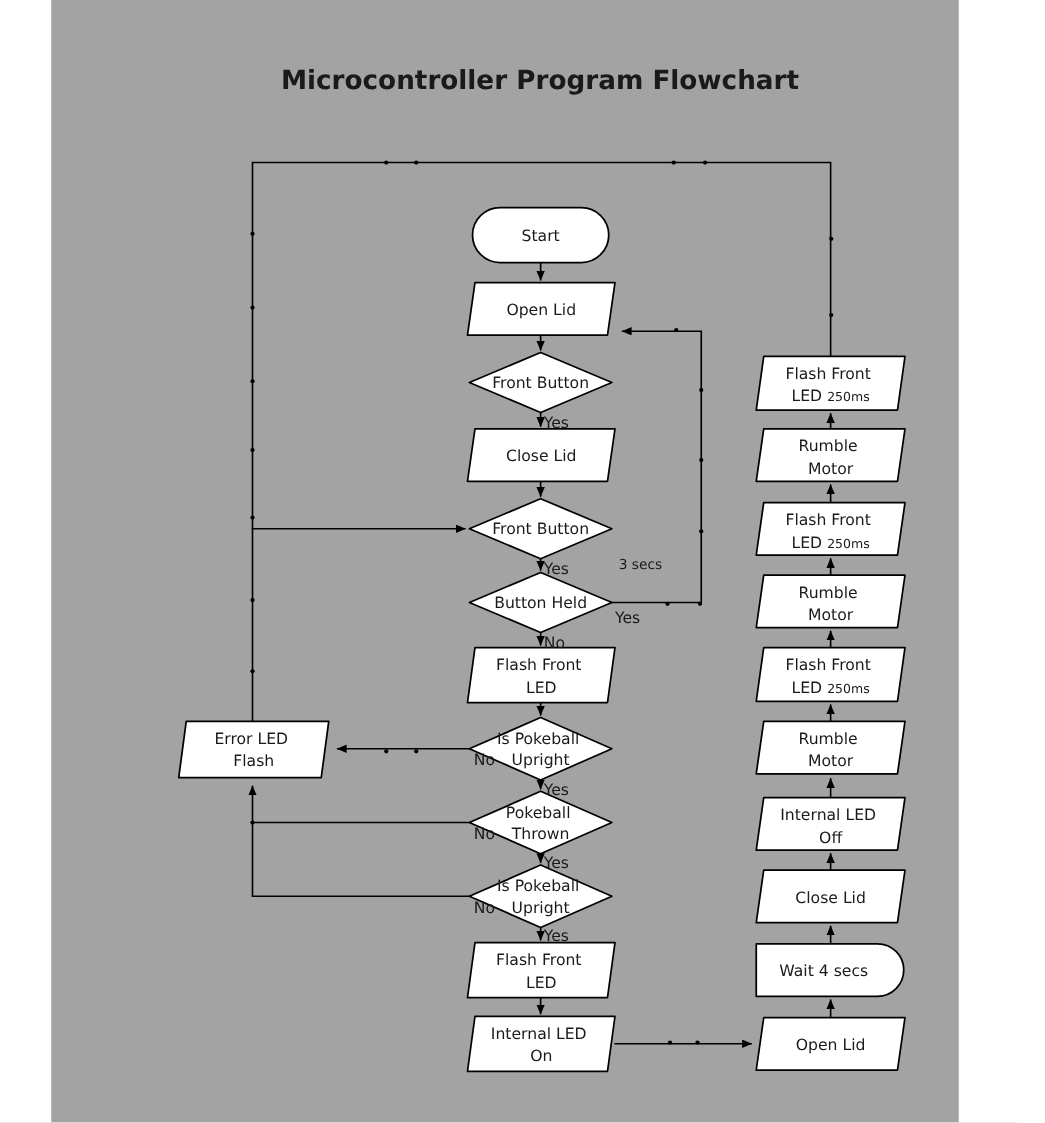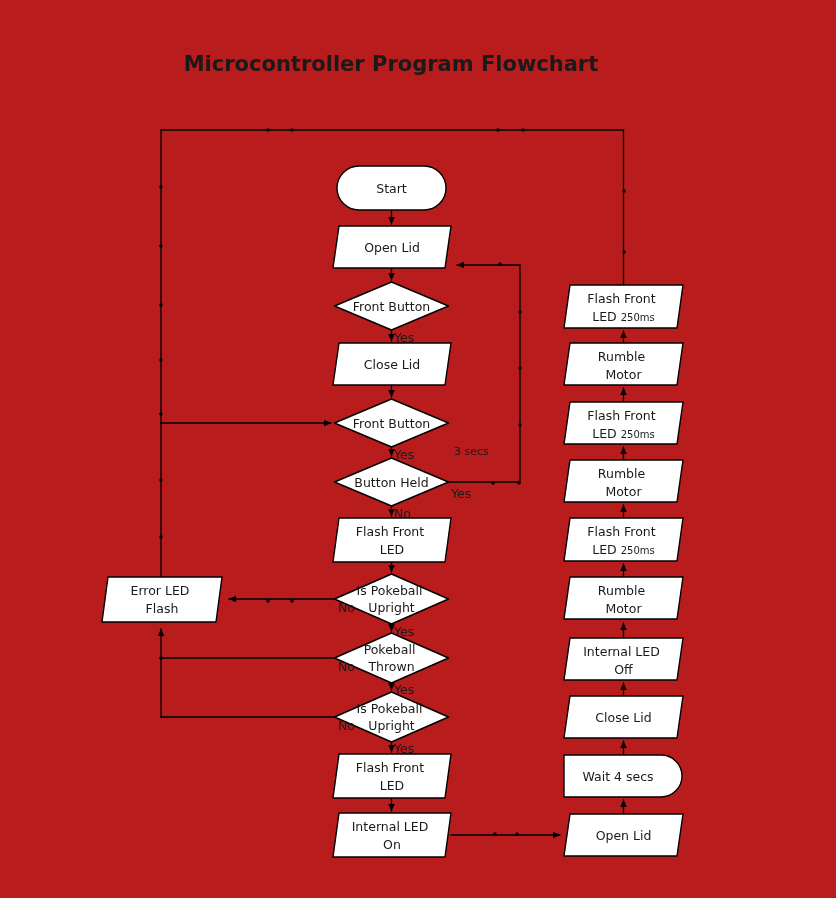--- a/index.html
+++ b/index.html
@@ -1,16 +1,16 @@
 <!DOCTYPE html>
 <html><head>
 <meta charset="utf-8">
 <style>
   html,body{margin:0;padding:0;background:#ffffff;}
-  .canvas{position:relative;width:836px;height:898px;background:#b91c1c;overflow:hidden;}
+  .canvas{position:relative;width:726px;height:898px;background:#a3a3a3;overflow:hidden;margin-left:41px;}
   svg{display:block;}
   .shape{fill:#ffffff;stroke:#000000;stroke-width:1.4;stroke-linejoin:round;stroke-linecap:round;}
   .edge{fill:none;stroke:#000000;stroke-width:1.3;stroke-linecap:round;}
   .dot{fill:#000000;}
   text{font-family:"DejaVu Sans","Liberation Sans",sans-serif;font-size:12.5px;fill:#1a1a1a;text-anchor:middle;}
   .lbl{text-anchor:start;}
   .note{font-size:11px;text-anchor:start;}
   .small{font-size:10px;}
   .title{font-size:21px;font-weight:bold;text-anchor:middle;}
 </style>

